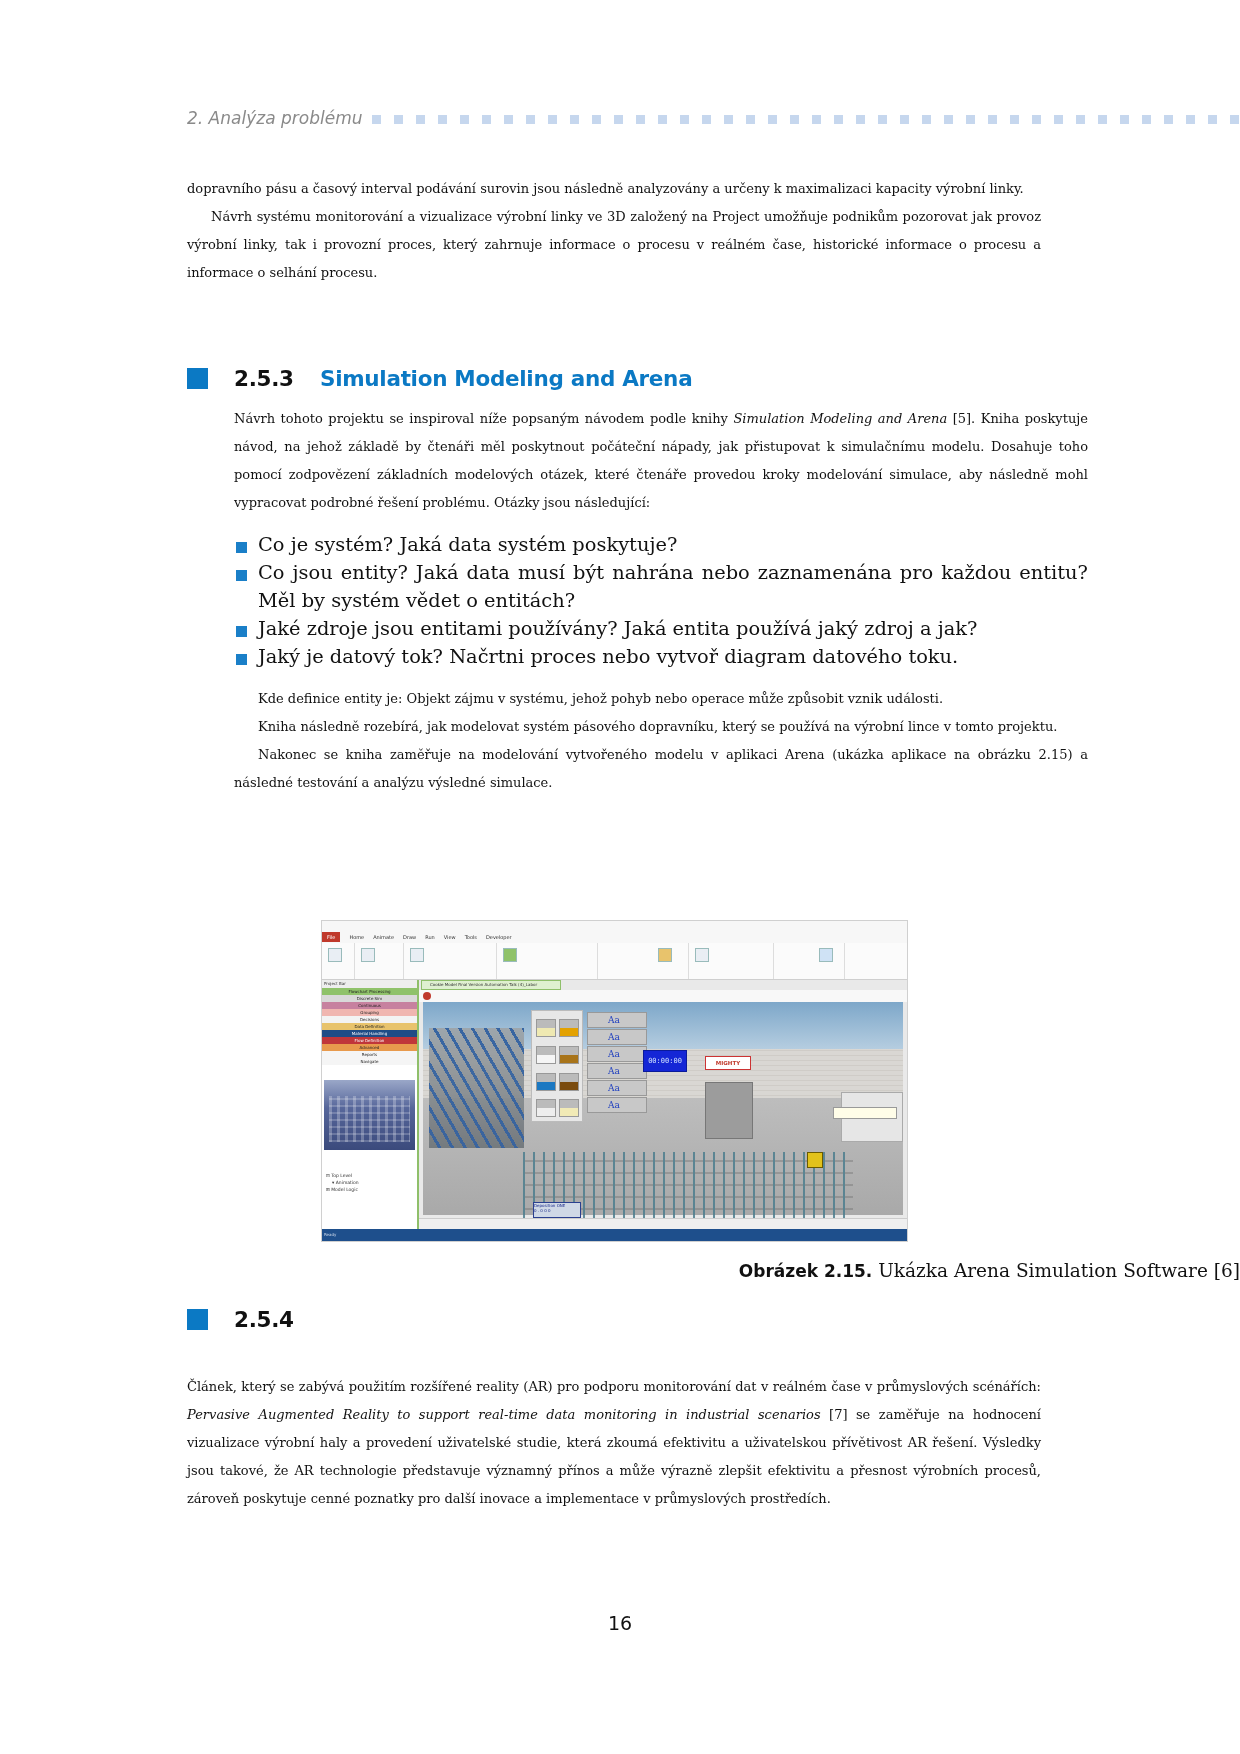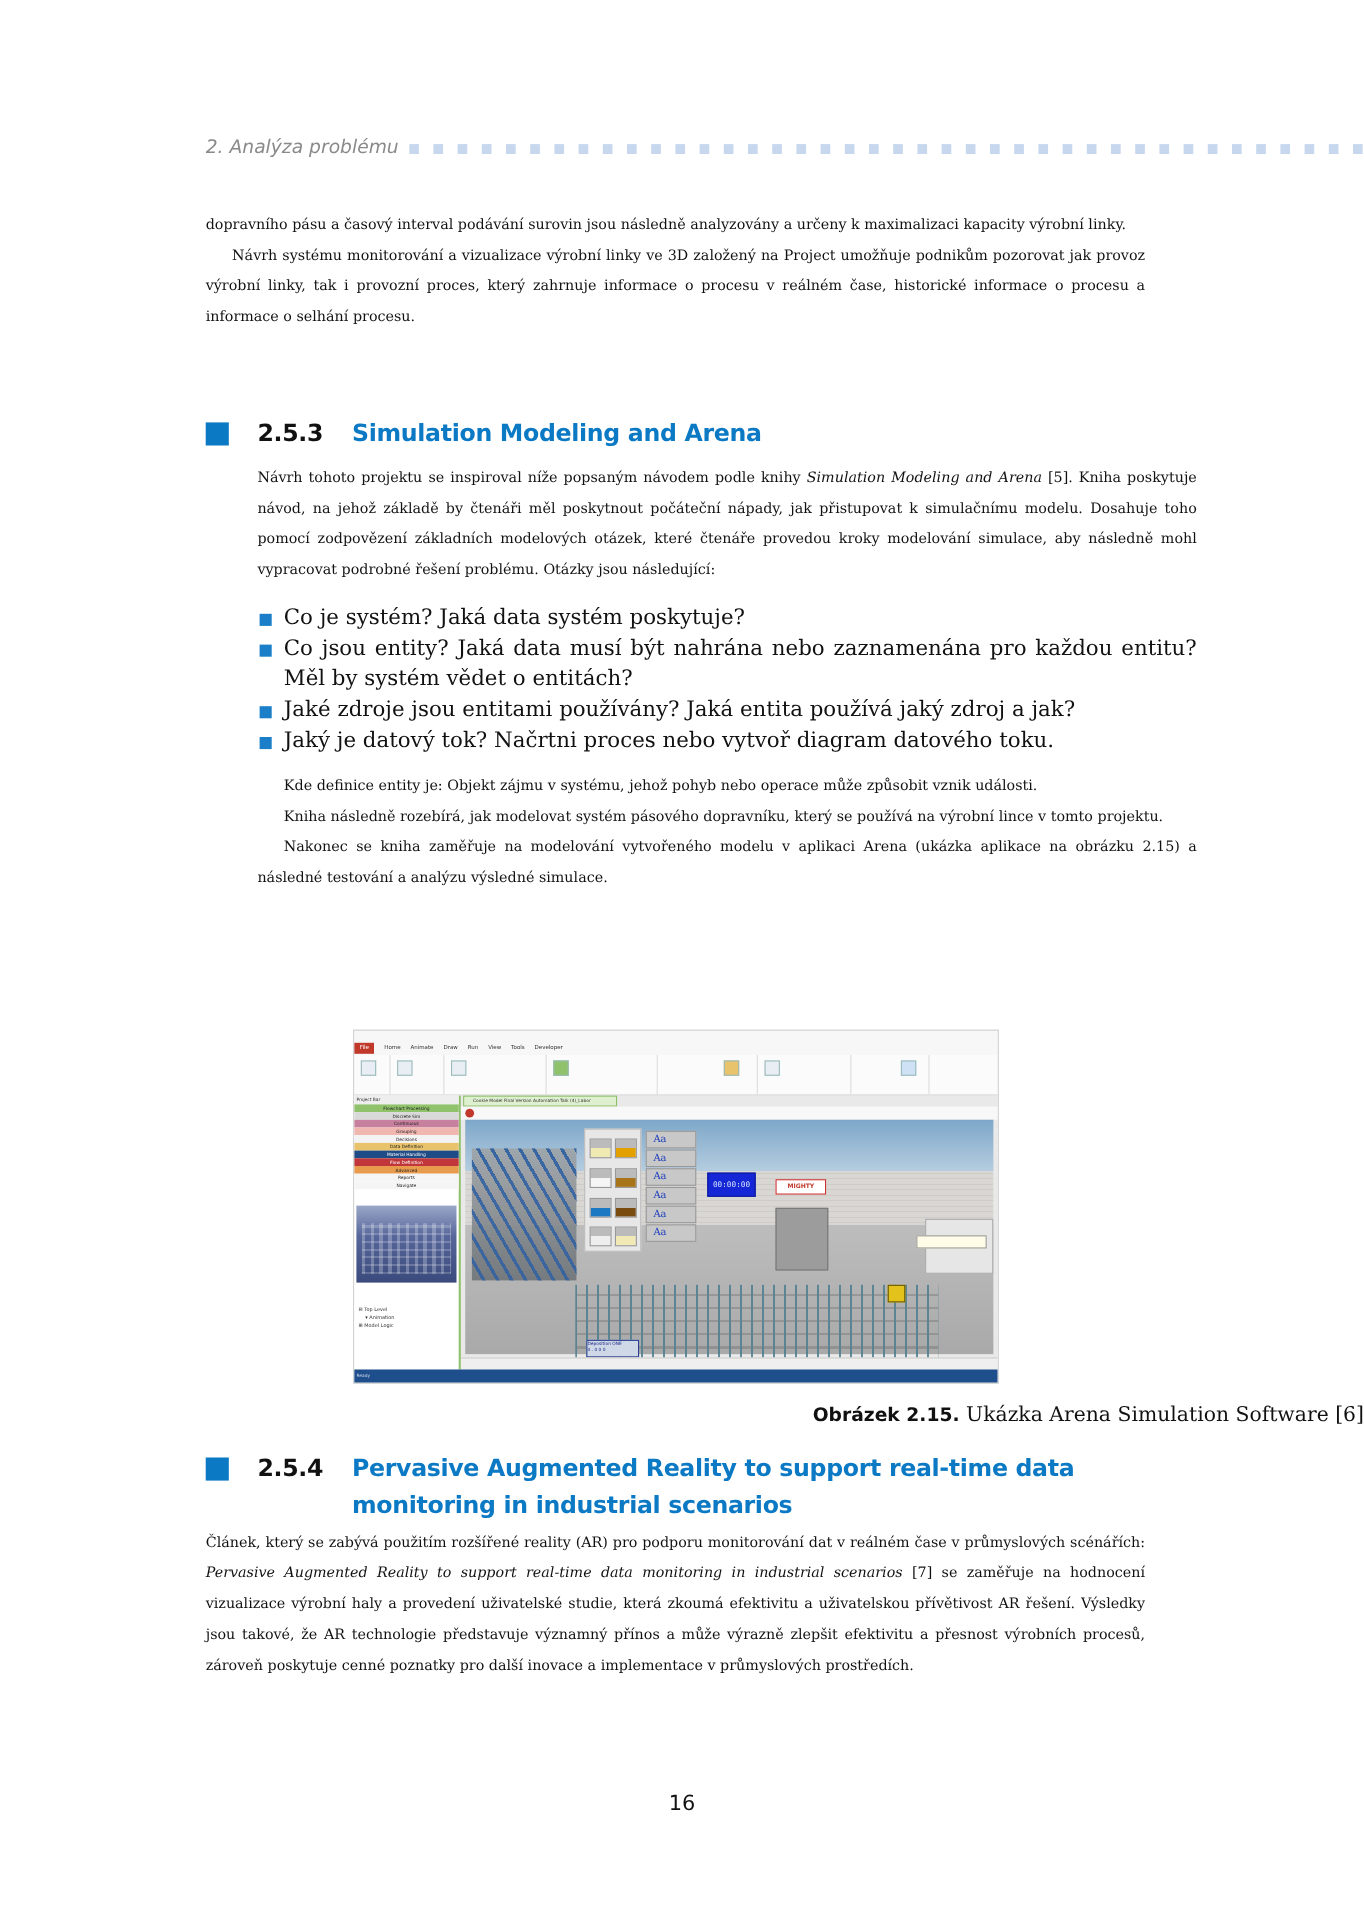--- a/index.html
+++ b/index.html
@@ -1,18 +1,18 @@
 <!DOCTYPE html>
 <html><head>
 <meta charset="utf-8">
 <style>
   html, body { margin: 0; padding: 0; background: #ffffff; }
   body { width: 1240px; height: 1754px; position: relative; overflow: hidden;
          font-family: "DejaVu Serif", "Liberation Serif", serif; color: #111; }
-  .page { position: absolute; left: 0; top: 16px; width: 1240px; height: 1252px; }
+  .page { position: absolute; left: 0; top: 0; width: 1240px; height: 1252px; }
 
   
   .run-header { position: absolute; left: 187px; top: 106px; right: 0; height: 24px; display: flex; align-items: center; }
   .run-header .title { font-family: "DejaVu Sans", sans-serif; font-style: italic; font-size: 17px; color: #8a8a8a; white-space: nowrap; margin-right: 10px; }
   .run-header .dots { flex: 1; height: 9px; margin-top: 2px;
       background-image: linear-gradient(90deg, #c6d7ee 0 9px, transparent 9px 22px);
       background-size: 22px 9px; background-repeat: repeat-x; }
 
   .col { position: absolute; left: 187px; width: 854px; }
   .p { font-size: 13px; line-height: 28px; text-align: justify; margin: 0; hyphens: manual; }
@@ -50,21 +50,21 @@
   .logo-strip .ra { position: absolute; left: 4px; top: 2px; width: 8px; height: 8px; border-radius: 50%; background: #c0392b; }
   .scene { position: absolute; top: 22px; left: 4px; right: 4px; bottom: 14px;
       background:
         linear-gradient(180deg, #7da7c9 0%, #b5cde0 22%, transparent 22%),
         linear-gradient(180deg, transparent 45%, #bdbdbd 45%, #a9a9a9 100%),
         repeating-linear-gradient(0deg, #d9d7d3 0 4px, #cfccc7 4px 5px); }
   .silo-frame { position: absolute; left: 6px; top: 26px; width: 95px; height: 120px;
       background: repeating-linear-gradient(60deg, transparent 0 8px, #2d5c9c 8px 11px), linear-gradient(180deg,#9ea4a8,#6e7479); opacity: .9; }
   .swatches { position: absolute; left: 108px; top: 8px; width: 50px; height: 110px; background: #e7e7e7; border: 1px solid #bbb; }
   .sw { position: absolute; width: 18px; height: 16px; border: 1px solid #999; }
-  .aa-box { position: absolute; left: 164px; width: 38px; height: 14px; background: #c8c8c8; border: 1px solid #999; color: #1f3fbf; font-family: "DejaVu Serif", serif; font-size: 9px; line-height: 14px; padding-left: 6px; }
+  .aa-box { position: absolute; left: 164px; width: 38px; height: 14px; background: #c8c8c8; border: 1px solid #999; color: #1f3fbf; font-family: "DejaVu Serif", serif; font-size: 9px; line-height: 14px; padding-left: 20px; }
   .clock { position: absolute; left: 220px; top: 48px; width: 42px; height: 20px; background: #1426d6; color: #cfe0ff; font-family: "DejaVu Sans Mono", monospace; font-size: 7px; line-height: 20px; text-align: center; border: 1px solid #0a1a9a; }
   .brand { position: absolute; left: 282px; top: 54px; width: 44px; height: 12px; background: #fff; border: 1px solid #c33; color: #c0392b; font-size: 5.5px; font-weight: bold; text-align: center; line-height: 12px; }
   .door { position: absolute; left: 282px; top: 80px; width: 46px; height: 55px; background: #9c9c9c; border: 1px solid #777; }
   .oven { position: absolute; right: 0; top: 90px; width: 60px; height: 48px; background: #e6e6e6; border: 1px solid #aaa; }
   .tooltip { position: absolute; right: 6px; top: 105px; width: 62px; height: 10px; background: #fffde8; border: 1px solid #999; font-size: 3.5px; line-height: 5px; color: #222; }
   .line-eq { position: absolute; left: 100px; top: 150px; width: 330px; height: 70px;
       background: repeating-linear-gradient(90deg, #4d7e8e 0 2px, transparent 2px 10px), repeating-linear-gradient(0deg, rgba(90,90,90,.35) 0 2px, transparent 2px 12px); opacity: .85; }
   .forklift { position: absolute; right: 80px; top: 150px; width: 14px; height: 14px; background: #e2c21b; border: 1px solid #6b5a00; }
   .counter { position: absolute; left: 110px; top: 200px; width: 46px; height: 14px; background: #cfd8e6; border: 1px solid #2a3f8f; font-size: 4px; color: #1a2a8a; }
   .hscroll { position: absolute; bottom: 0; left: 0; right: 0; height: 10px; background: #efefef; border-top: 1px solid #ccc; }
@@ -211,24 +211,20 @@
   </div>
 
   <div class="caption">
     <span class="lbl">Obrázek 2.15.</span>
     <span>Ukázka Arena Simulation Software [6]</span>
   </div>
 
   <div class="heading" style="top:1303px;">
     <span class="sq"></span>
     <span class="num">2.5.4</span>
-    <span class="txt">
-      <span>Pervasive Augmented Reality to support real-time data</span><br>
-      <span>monitoring in industrial scenarios</span>
-    </span>
   </div>
 
   <div class="col" style="top:1373px;">
     <p class="p"><span>Článek, který se zabývá použitím rozšířené reality (AR) pro podporu monitorování dat v reálném čase v průmyslových scénářích: </span><i>Pervasive Augmented Reality to support real-time data monitoring in industrial scenarios</i><span> [7] se zaměřuje na hodnocení vizualizace výrobní haly a provedení uživatelské studie, která zkoumá efektivitu a uživatelskou přívětivost AR řešení. Výsledky jsou takové, že AR technologie představuje významný přínos a může výrazně zlepšit efektivitu a přesnost výrobních procesů, zároveň poskytuje cenné poznatky pro další inovace a implementace v průmyslových prostředích.</span></p>
   </div>
 
   <div class="pagenum">16</div>
 </div>
 
 </body></html>

